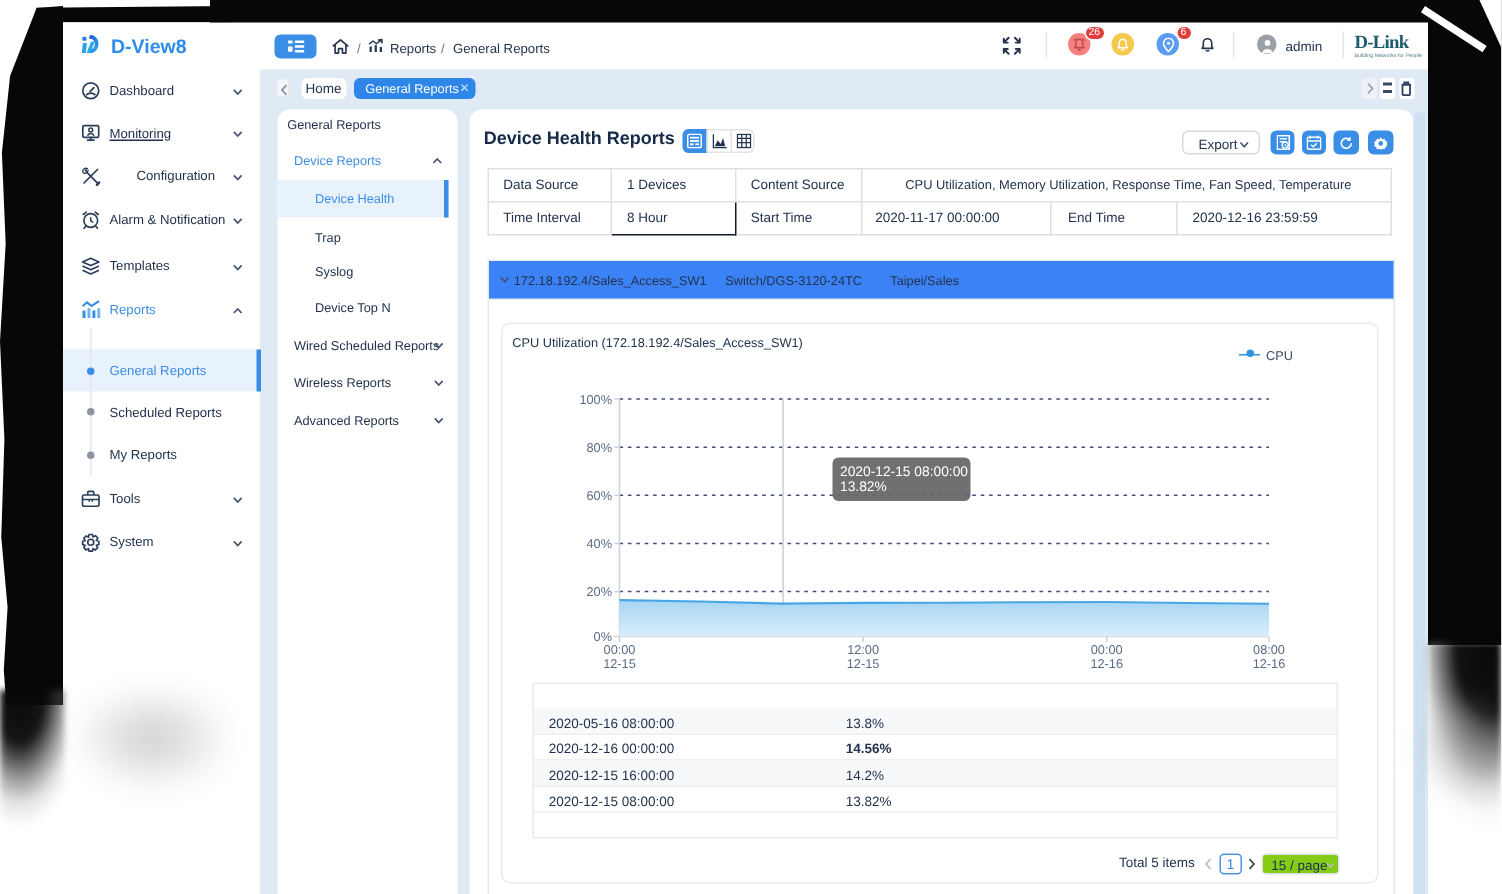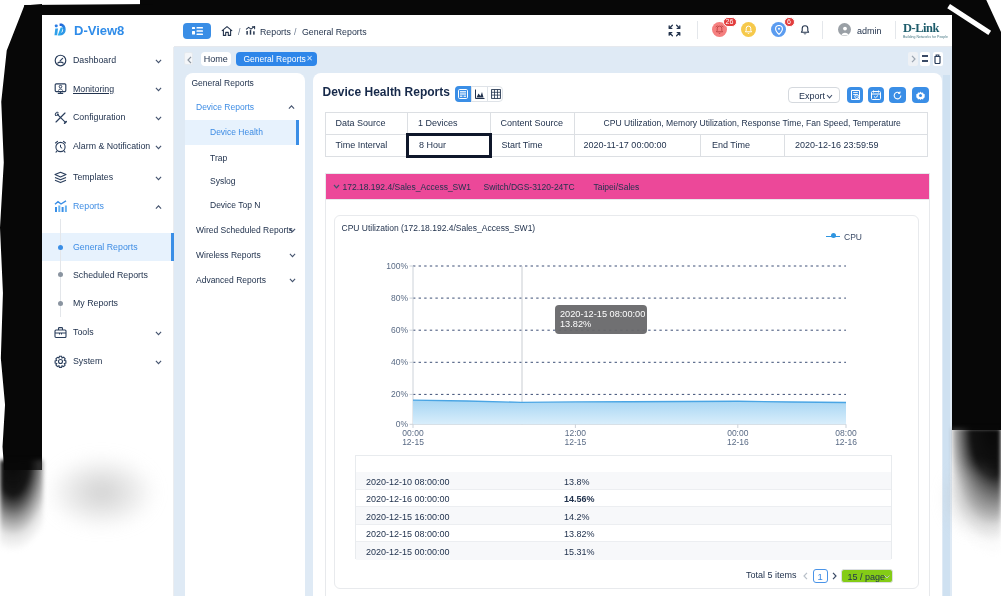--- a/index.html
+++ b/index.html
@@ -153,21 +153,21 @@
         <path d="M0.9 0.9 L3.5 3.7 L6.1 0.9" fill="none" stroke="#44536e" stroke-width="1.1"></path>
       </svg>
 
   <svg class="abs" style="left:54px; top:111px;" width="13" height="13" viewBox="0 0 13 13">
     <g stroke="#2a3e5c" stroke-width="1.15" fill="none" stroke-linecap="round">
       <path d="M3.6 3.6 L11.2 11.2 M11 2 L2 11"></path>
       <path d="M1.4 4.2 A2.1 2.1 0 0 1 4.2 1.4 L3 2.7 L3.6 3.6 L4.6 3 A2.1 2.1 0 0 1 1.4 4.2 Z" stroke-width="0.9"></path>
       <path d="M10.6 12.2 L12.2 10.6" stroke-width="1.6"></path>
     </g>
   </svg>
-  <div class="abs t88 dark" style="left:73px; top:112px;">Configuration</div>
+  <div class="abs t88 dark" style="left:91px; top:112px;">Configuration</div>
   <svg class="abs" style="left:155px; top:115.5px;" width="7" height="5" viewBox="0 0 7 5">
         <path d="M0.9 0.9 L3.5 3.7 L6.1 0.9" fill="none" stroke="#44536e" stroke-width="1.1"></path>
       </svg>
 
   <svg class="abs" style="left:54px; top:140px;" width="13" height="13" viewBox="0 0 13 13">
     <circle cx="6.5" cy="7" r="4.6" fill="none" stroke="#2a3e5c" stroke-width="1.1"></circle>
     <path d="M1.5 3 L3.5 1.4 M11.5 3 L9.5 1.4 M3 11 L2 12.2 M10 11 L11 12.2" stroke="#2a3e5c" stroke-width="1.1" stroke-linecap="round"></path>
     <path d="M6.5 4.8 L6.5 7.2 L8.2 8.2" fill="none" stroke="#2a3e5c" stroke-width="1"></path>
   </svg>
   <div class="abs t88 dark" style="left:73px; top:141px;">Alarm &amp; Notification</div>
@@ -350,32 +350,32 @@
   <table class="abs" style="left:324.5px; top:111.5px; width:603.5px; font-size:9px; color:#22334e;">
     <tbody>
           <tr style="height:22px;">
       <td style="border:1px solid #dcdfe3; width:82.5px; padding-left:10px;">Data Source</td>
       <td style="border:1px solid #dcdfe3; width:82.5px; padding-left:10px;">1 Devices</td>
       <td style="border:1px solid #dcdfe3; width:84px; padding-left:10px;">Content Source</td>
       <td style="border:1px solid #dcdfe3; padding-left:9px;" colspan="3"><span style="font-size:8.6px;padding-left:20px;">CPU Utilization, Memory Utilization, Response Time, Fan Speed, Temperature</span></td>
     </tr>
     <tr style="height:22px;">
       <td style="border:1px solid #dcdfe3; padding-left:10px;">Time Interval</td>
-      <td style="border:3px solid #0f172a; padding-left:10px;">8 Hour</td>
+      <td style="border:1px solid #0f172a; padding-left:10px;">8 Hour</td>
       <td style="border:1px solid #dcdfe3; padding-left:10px;">Start Time</td>
       <td style="border:1px solid #dcdfe3; width:126.5px; padding-left:9px;">2020-11-17 00:00:00</td>
       <td style="border:1px solid #dcdfe3; width:84px; padding-left:11px;">End Time</td>
       <td style="border:1px solid #dcdfe3; padding-left:10px;">2020-12-16 23:59:59</td>
     </tr>
   </tbody>
       </table>
 
   <div class="abs" style="left:324.5px; top:172.5px; width:605.5px; height:424px; background:#fff; border:1px solid #e7e9ec; border-bottom:none;"></div>
 
-  <div class="abs" style="left:325.5px; top:173.5px; width:603.5px; height:26.5px; background:#ec4899; border-bottom:1px solid #e7e9ec;">
+  <div class="abs" style="left:325.5px; top:173.5px; width:603.5px; height:26.5px; background:#3b82f6; border-bottom:1px solid #e7e9ec;">
     <svg style="position:absolute; left:7px; top:10px;" width="7" height="5" viewBox="0 0 7 5">
           <path d="M1 1 L3.5 3.8 L6 1" fill="none" stroke="#44536e" stroke-width="1.2"></path>
         </svg>
     <div class="t85 dark" style="position:absolute; left:17px; top:8.5px;">172.18.192.4/Sales_Access_SW1</div>
     <div class="t85 dark" style="position:absolute; left:158px; top:8.5px;">Switch/DGS-3120-24TC</div>
     <div class="t85 dark" style="position:absolute; left:268px; top:8.5px;">Taipei/Sales</div>
   </div>
 
   <div class="abs" style="left:333.5px; top:214.5px; width:585.5px; height:374.5px; background:#fff; border:1px solid #e8eaed; border-radius:6px;"></div>
   <div class="abs t85 dark" style="left:341.5px; top:223px;">CPU Utilization (172.18.192.4/Sales_Access_SW1)</div>
@@ -441,39 +441,35 @@
           <text x="403.8" y="195">12-16</text>
       <text x="512" y="186">08:00</text>
           <text x="512" y="195">12-16</text>
     </g>
   </svg>
 
   <div class="abs" style="left:555px; top:305px; width:92px; height:28.5px; background:rgba(103,103,105,0.94); border-radius:4px; color:#fff; font-size:9.2px; padding:3.5px 0 0 5px; line-height:10.5px; white-space:nowrap;">2020-12-15 08:00:00<br>13.82%</div>
 
   <div class="abs" style="left:354.9px; top:454.9px; width:537.4px; height:104px; border:1px solid #e8ebee;">
     <div style="position:absolute; left:0; top:16.2px; width:100%; height:17.5px; background:#f7f8fa; border-bottom:1px solid #eceef1;">
-      <div class="t9 dark" style="position:absolute; left:10px; top:4.5px;">2020-12-10 08:00:00</div>
+      <div class="t9 dark" style="position:absolute; left:10px; top:4.5px;">2020-05-16 08:00:00</div>
       <div class="t9 dark" style="position:absolute; left:208px; top:4.5px;">13.8%</div>
     </div>
     <div style="position:absolute; left:0; top:33.7px; width:100%; height:17.5px; background:#fff; border-bottom:1px solid #eceef1;">
       <div class="t9 dark" style="position:absolute; left:10px; top:4.5px;">2020-12-16 00:00:00</div>
       <div class="t9 dark" style="position:absolute; left:208px; top:4.5px;font-weight:bold;">14.56%</div>
     </div>
     <div style="position:absolute; left:0; top:51.2px; width:100%; height:17.5px; background:#f7f8fa; border-bottom:1px solid #eceef1;">
       <div class="t9 dark" style="position:absolute; left:10px; top:4.5px;">2020-12-15 16:00:00</div>
       <div class="t9 dark" style="position:absolute; left:208px; top:4.5px;">14.2%</div>
     </div>
     <div style="position:absolute; left:0; top:68.7px; width:100%; height:17.5px; background:#fff; border-bottom:1px solid #eceef1;">
       <div class="t9 dark" style="position:absolute; left:10px; top:4.5px;">2020-12-15 08:00:00</div>
       <div class="t9 dark" style="position:absolute; left:208px; top:4.5px;">13.82%</div>
     </div>
-    <div style="position:absolute; left:0; top:86.2px; width:100%; height:17.5px; background:#f7f8fa;">
-      <div class="t9 dark" style="position:absolute; left:10px; top:4.5px;">2020-12-15 00:00:00</div>
-      <div class="t9 dark" style="position:absolute; left:208px; top:4.5px;">15.31%</div>
-    </div>
   </div>
 
   <div class="abs t9 dark" style="left:746px; top:570px;">Total 5 items</div>
   <svg class="abs" style="left:803px; top:572px;" width="5" height="8" viewBox="0 0 5 8">
         <path d="M4 0.8 L1 4 L4 7.2" fill="none" stroke="#b9c0c9" stroke-width="1.2"></path>
       </svg>
   <div class="abs" style="left:812.5px; top:568.5px; width:15.5px; height:14px; background:#fff; border:1px solid #4a94e8; border-radius:3px; text-align:center;">
     <div style="font-size:9.5px; color:#3a87e2; line-height:13px;">1</div>
   </div>
   <svg class="abs" style="left:832px; top:572px;" width="5" height="8" viewBox="0 0 5 8">

